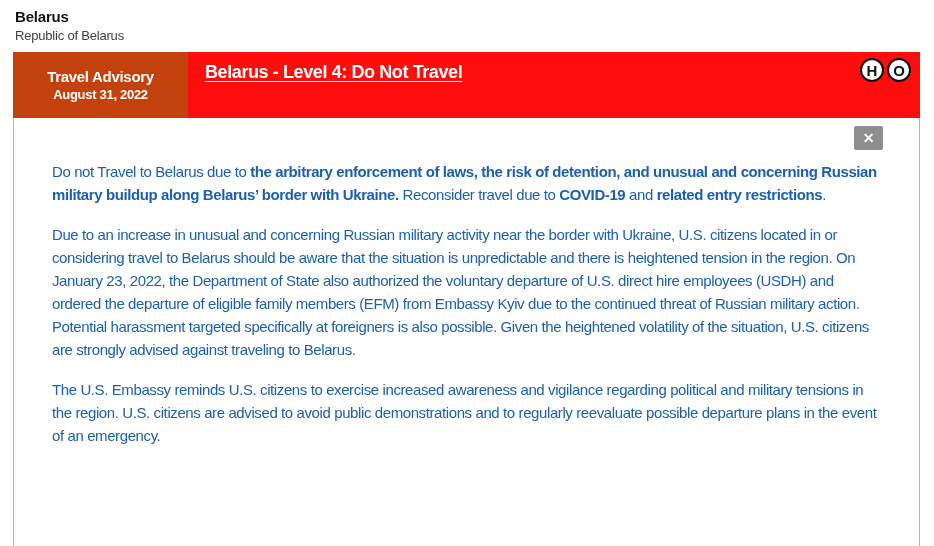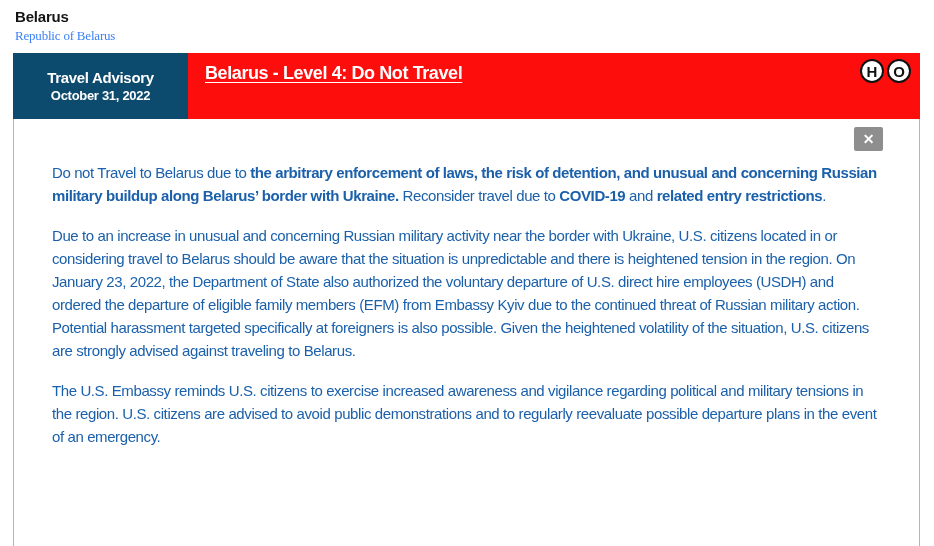--- a/index.html
+++ b/index.html
@@ -4,29 +4,29 @@
 <style>
   * { box-sizing: border-box; }
   html, body { margin: 0; padding: 0; }
   body {
     width: 934px; height: 546px; overflow: hidden;
     background: #ffffff;
     font-family: "Liberation Sans", sans-serif;
   }
   .page-header { padding: 8px 10px 0 15px; }
   .page-title { font-size: 15px; font-weight: bold; color: #141414; letter-spacing: -0.2px; }
-  .page-subtitle { font-size: 13px; color: #3b82f6; margin-top: 3px; letter-spacing: -0.2px; font-family: Liberation Serif, serif; }
+  .page-subtitle { font-size: 13px; color: #404040; margin-top: 3px; letter-spacing: -0.2px; }
 
   .banner {
     margin: 9px 0 0 13px; width: 907px; height: 66px;
     background: #fe0d0d;
     display: flex; align-items: stretch; position: relative;
   }
   .banner-left {
-    width: 175px; background: #0c4a6e; color: #ffffff;
+    width: 175px; background: #c2410c; color: #ffffff;
     display: flex; flex-direction: column; justify-content: center; align-items: center;
   }
   .advisory-title { font-size: 15px; font-weight: bold; letter-spacing: -0.3px; }
   .advisory-date  { font-size: 13px; font-weight: bold; letter-spacing: -0.3px; margin-top: 2px; }
   .banner-link {
     color: #ffffff; font-weight: bold; font-size: 18px; letter-spacing: -0.4px;
     text-decoration: underline; text-underline-offset: 3px;
     margin: 10px 0 8px 17px; display: inline-block; height: 24px; cursor: pointer;
   }
   .banner-icons { position: absolute; top: 6px; right: 9px; display: flex; gap: 3px; }
@@ -60,21 +60,21 @@
 <body>
 
 <header class="page-header">
   <div class="page-title">Belarus</div>
   <div class="page-subtitle">Republic of Belarus</div>
 </header>
 
 <div class="banner">
   <div class="banner-left">
     <div class="advisory-title">Travel Advisory</div>
-    <div class="advisory-date">October 31, 2022</div>
+    <div class="advisory-date">August 31, 2022</div>
   </div>
   <a class="banner-link" href="#">Belarus - Level 4: Do Not Travel</a>
   <div class="banner-icons">
     <span class="circle-icon">H</span>
     <span class="circle-icon">O</span>
   </div>
 </div>
 
 <div class="advisory-panel">
   <div class="close-row">

